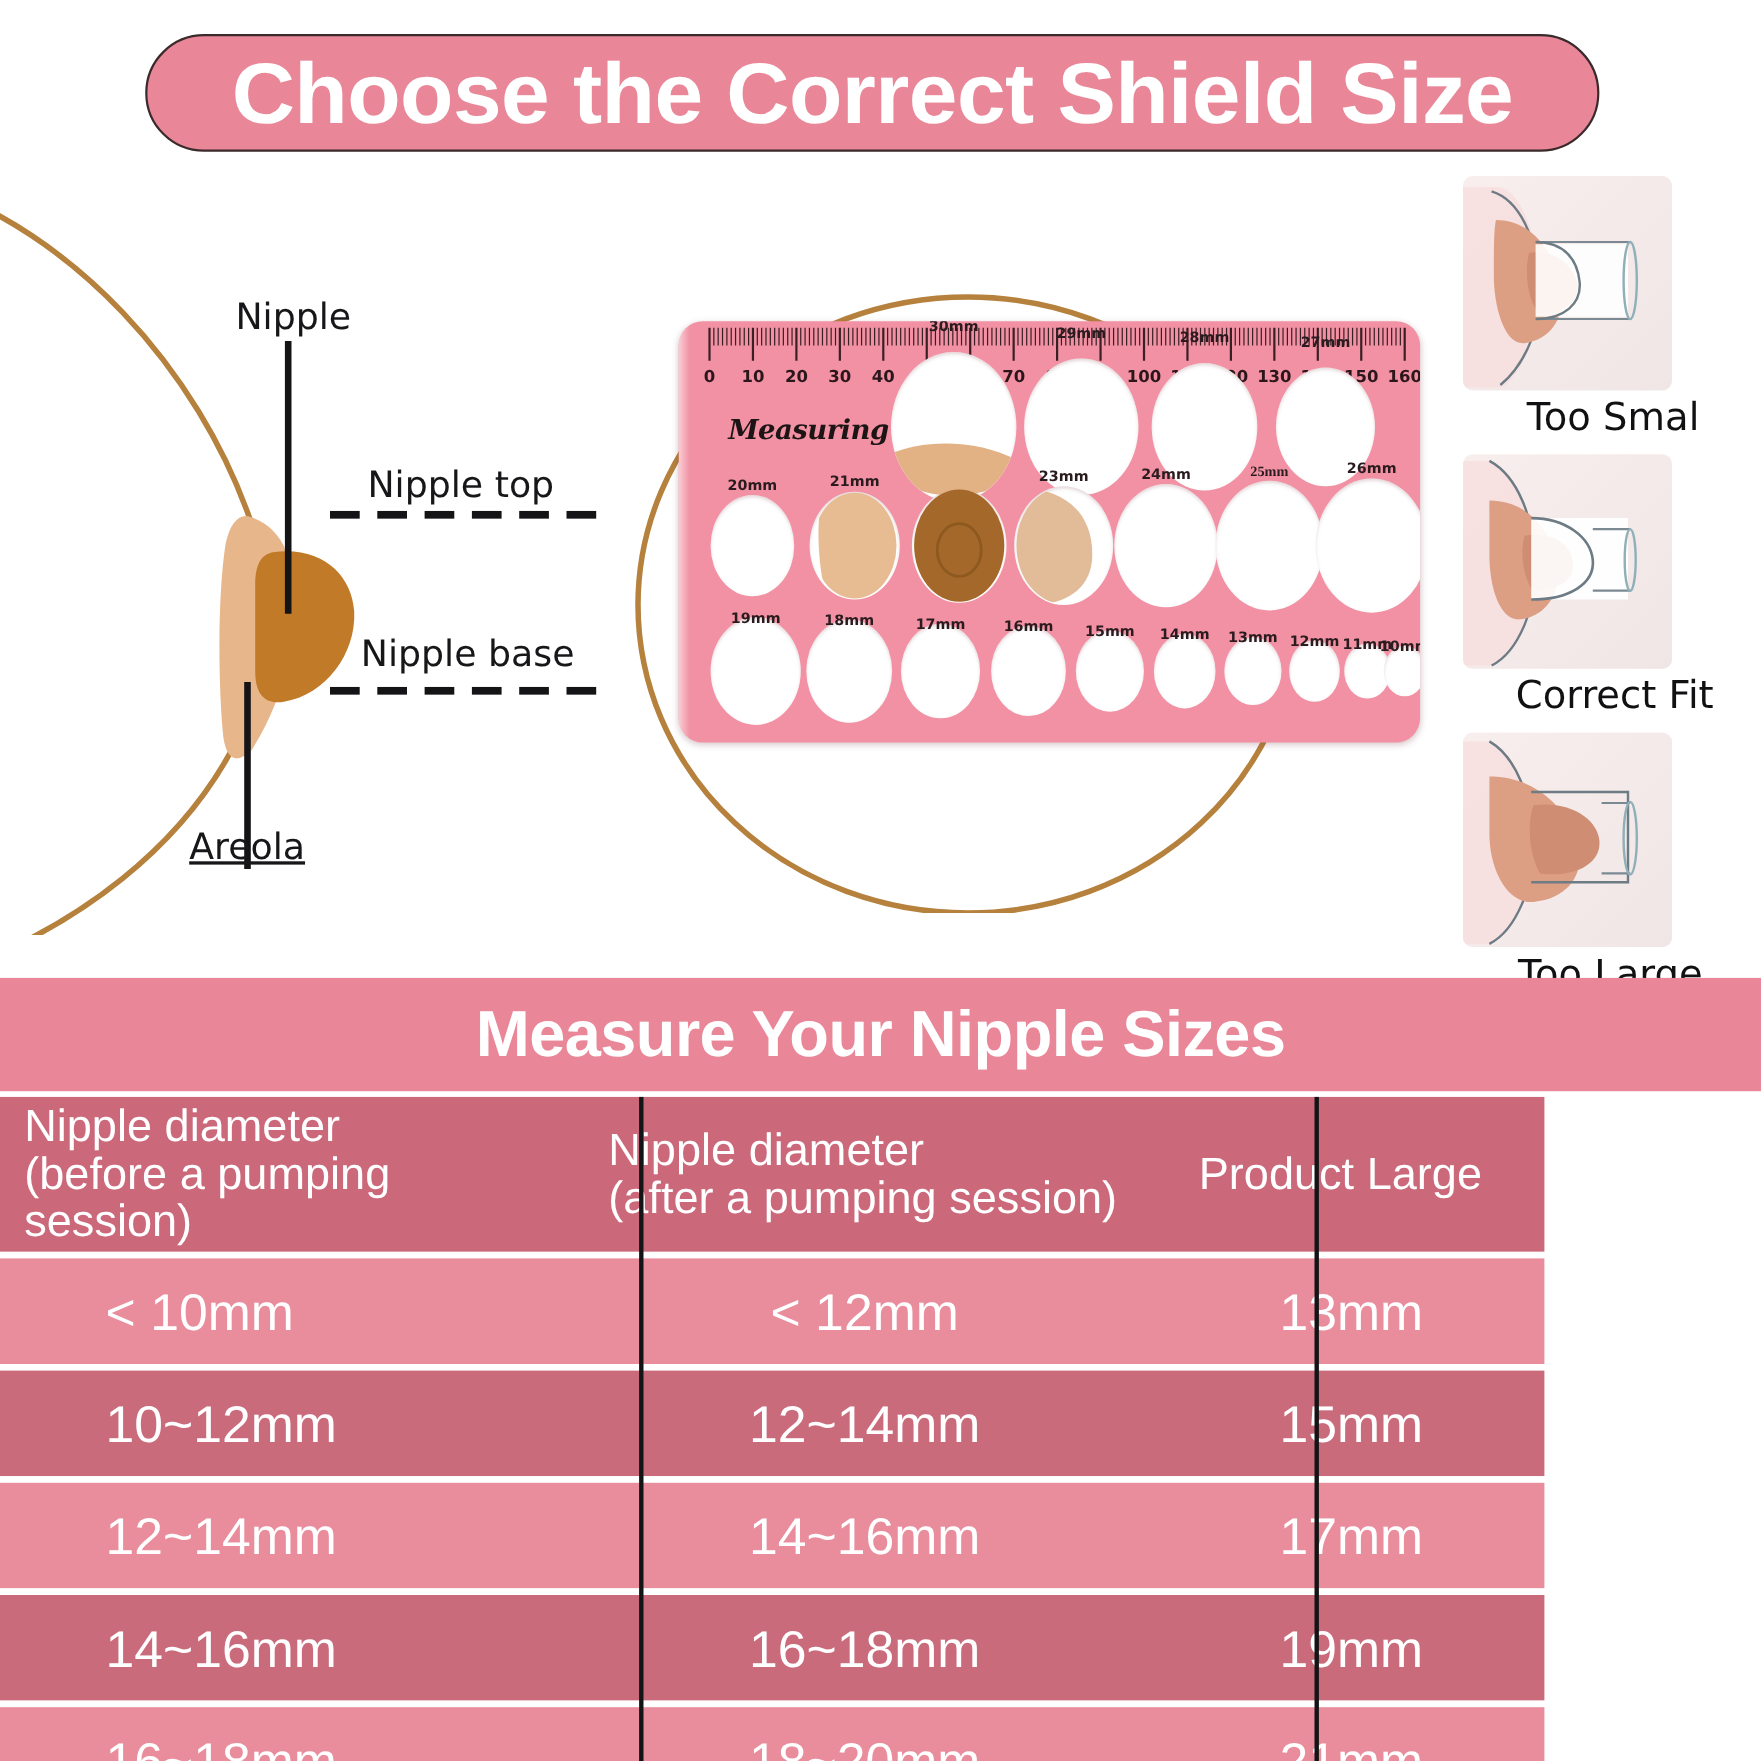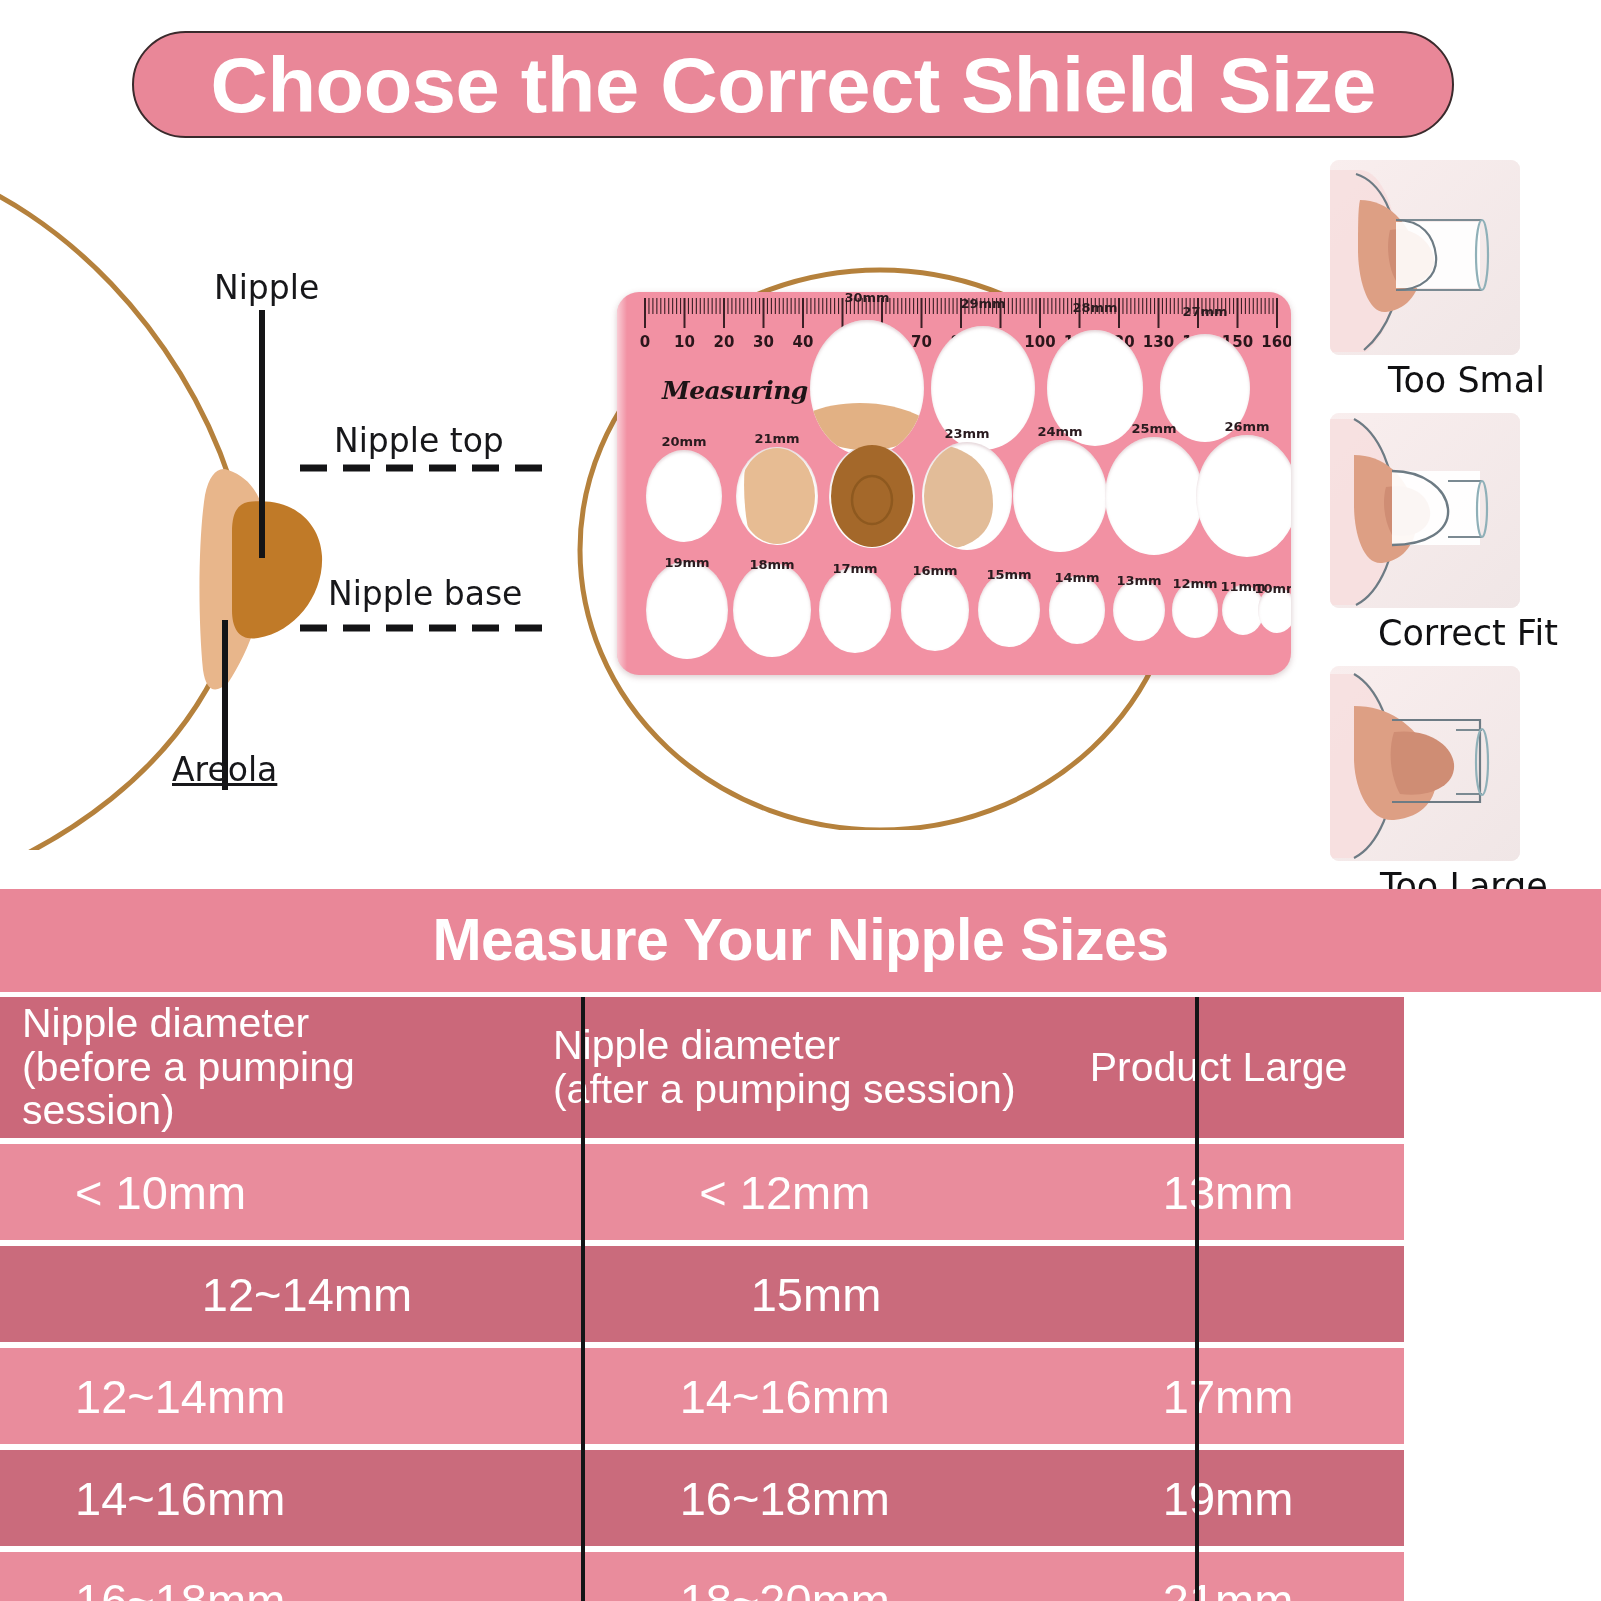--- a/index.html
+++ b/index.html
@@ -131,21 +131,21 @@
   .c2{width:614px;padding-left:44px;}
   .c3{width:404px;padding-left:42px;}
   .tcell.hdrtext{
     font-size:41px;line-height:1.07;font-weight:normal;
     align-items:center;
     white-space:pre-line;
   }
   .tcell.val{font-size:47px;}
   .c2.val{padding-left:0;justify-content:center;}
   .c3.val{padding-left:0;justify-content:center;}
-  .c1.val{padding-left:75px;}
+  .c1.val{padding-left:96px;}
   .vline{
     position:absolute;top:0;width:4px;background:#141416;
   }
   .hline{
     position:absolute;left:0;width:1601px;height:6px;background:#ffffff;
   }
 </style>
 </head>
 <body>
 
@@ -389,21 +389,21 @@
         <div class="hole-lbl" style="left: 37px; width: 60px; top: 142.4px;">20mm</div>
         <div class="hole" style="left: 119px; top: 154.8px; width: 82px; height: 98.4px;"></div>
         <div class="hole-lbl" style="left: 130px; width: 60px; top: 138.8px;">21mm</div>
         <div class="hole" style="left: 212px; top: 152.4px; width: 86px; height: 103.2px;"></div>
         <div class="hole-lbl" style="left: 225px; width: 60px; top: 136.4px;">22mm</div>
         <div class="hole" style="left: 305px; top: 150px; width: 90px; height: 108px;"></div>
         <div class="hole-lbl" style="left: 320px; width: 60px; top: 134px;">23mm</div>
         <div class="hole" style="left: 396px; top: 147.6px; width: 94px; height: 112.8px;"></div>
         <div class="hole-lbl" style="left: 413px; width: 60px; top: 131.6px;">24mm</div>
         <div class="hole" style="left: 488px; top: 145.2px; width: 98px; height: 117.6px;"></div>
-        <div class="hole-lbl" style="left: 507px; width: 60px; top: 129.2px;">25mm</div>
+        <div class="hole-lbl" style="left: 507px; width: 60px; top: 129.2px; font-family: Liberation Serif, serif;">25mm</div>
         <div class="hole" style="left: 579px; top: 142.8px; width: 102px; height: 122.4px;"></div>
         <div class="hole-lbl" style="left: 600px; width: 60px; top: 126.8px;">26mm</div>
         <div class="hole" style="left: 29px; top: 268.8px; width: 82px; height: 98.4px;"></div>
         <div class="hole-lbl" style="left: 40px; width: 60px; top: 262.8px;">19mm</div>
         <div class="hole" style="left: 116px; top: 271.2px; width: 78px; height: 93.6px;"></div>
         <div class="hole-lbl" style="left: 125px; width: 60px; top: 265.2px;">18mm</div>
         <div class="hole" style="left: 202px; top: 274.8px; width: 72px; height: 86.4px;"></div>
         <div class="hole-lbl" style="left: 208px; width: 60px; top: 268.8px;">17mm</div>
         <div class="hole" style="left: 284px; top: 277.2px; width: 68px; height: 81.6px;"></div>
         <div class="hole-lbl" style="left: 288px; width: 60px; top: 271.2px;">16mm</div>
@@ -538,20 +538,21 @@
         <div class="tcell c3 hdrtext">Product Large</div>
       </div>
       <div class="hline" style="top: 141px;"></div>
       <div class="trow light" style="top: 147px; height: 96px;">
         <div class="tcell c1 val">&lt; 10mm</div>
         <div class="tcell c2 val">&lt; 12mm</div>
         <div class="tcell c3 val">13mm</div>
       </div>
       <div class="hline" style="top: 243px;"></div>
       <div class="trow dark" style="top: 249px; height: 96px;">
+        <div class="tcell c1 val">10~12mm</div>
         <div class="tcell c2 val">12~14mm</div>
         <div class="tcell c3 val">15mm</div>
       </div>
       <div class="hline" style="top: 345px;"></div>
       <div class="trow light" style="top: 351px; height: 96px;">
         <div class="tcell c1 val">12~14mm</div>
         <div class="tcell c2 val">14~16mm</div>
         <div class="tcell c3 val">17mm</div>
       </div>
       <div class="hline" style="top: 447px;"></div>

